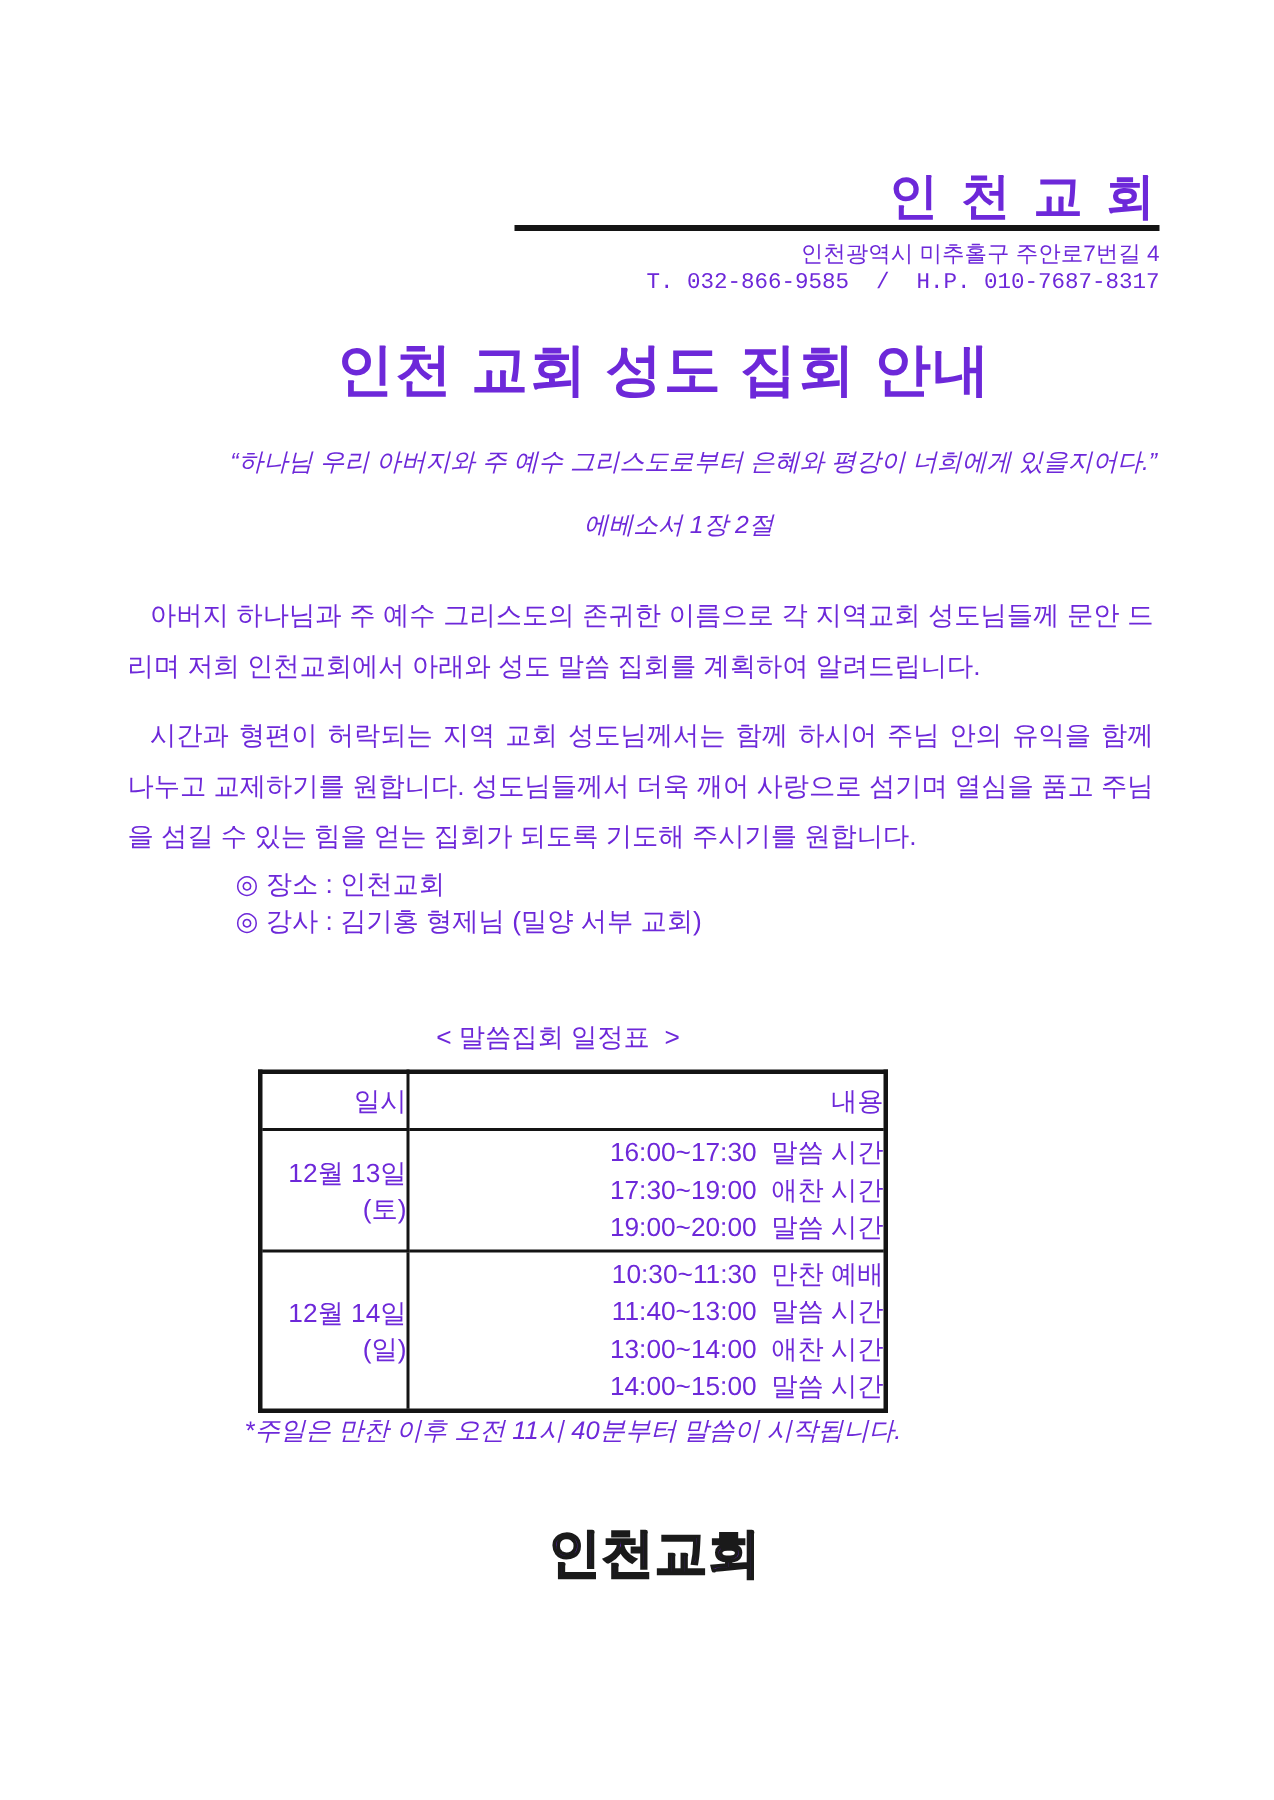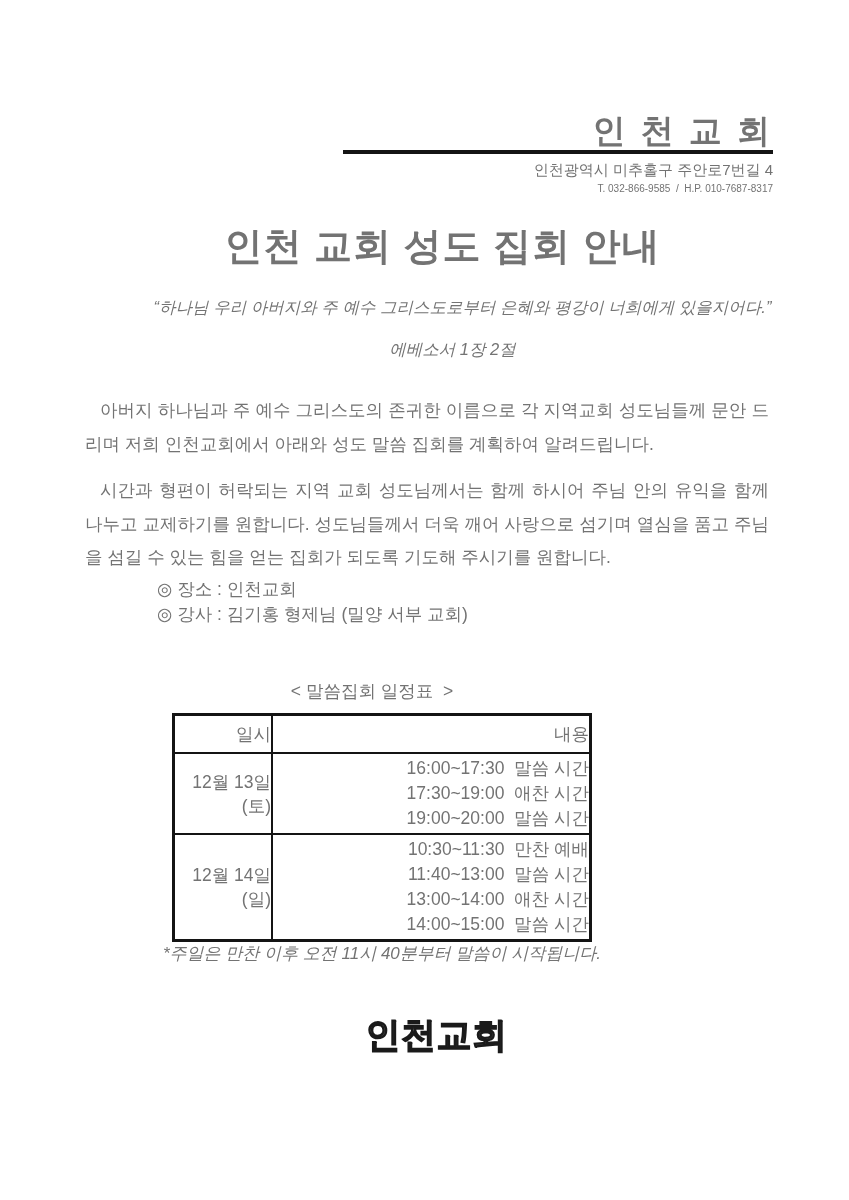--- a/index.html
+++ b/index.html
@@ -2,38 +2,38 @@
 <html><head>
 <meta charset="utf-8">
 <style>
   html, body { margin: 0; padding: 0; background: #e8e8e8; }
   .page {
     position: relative;
     width: 849px;
     height: 1200px;
     margin: 0 auto;
     background: #ffffff;
-    color: #737373;
+    color: #6d28d9;
     font-family: "Liberation Sans", "DejaVu Sans", sans-serif;
     overflow: hidden;
   }
 
   
   .header-block { position: absolute; top: 112px; right: 76px; text-align: right; }
   .rule-wrap { width: 430px; border-bottom: 4px solid #141414; padding-bottom: 1px; }
   .church-name {
     display: block;
     font-size: 33px;
     font-weight: 700;
     letter-spacing: 3px;
     line-height: 37px;
     white-space: pre-wrap;
   }
   .hq-address { margin-top: 7px; font-size: 15px; line-height: 18px; }
-  .hq-phone { margin-top: 1px; font-size: 10px; line-height: 18px; white-space: pre-wrap; }
+  .hq-phone { margin-top: 1px; font-size: 15px; line-height: 18px; white-space: pre-wrap; font-family: Liberation Mono, monospace; }
 
   
   .doc-title {
     position: absolute; top: 221px; left: 0; width: 100%;
     box-sizing: border-box; padding-left: 36px;
     text-align: center; font-size: 38px; font-weight: 700; letter-spacing: 1px;
   }
   .verse {
     position: absolute; top: 297px; left: 0; width: 100%;
     text-align: center; font-style: italic; font-size: 16.5px; margin-left: 38px;

